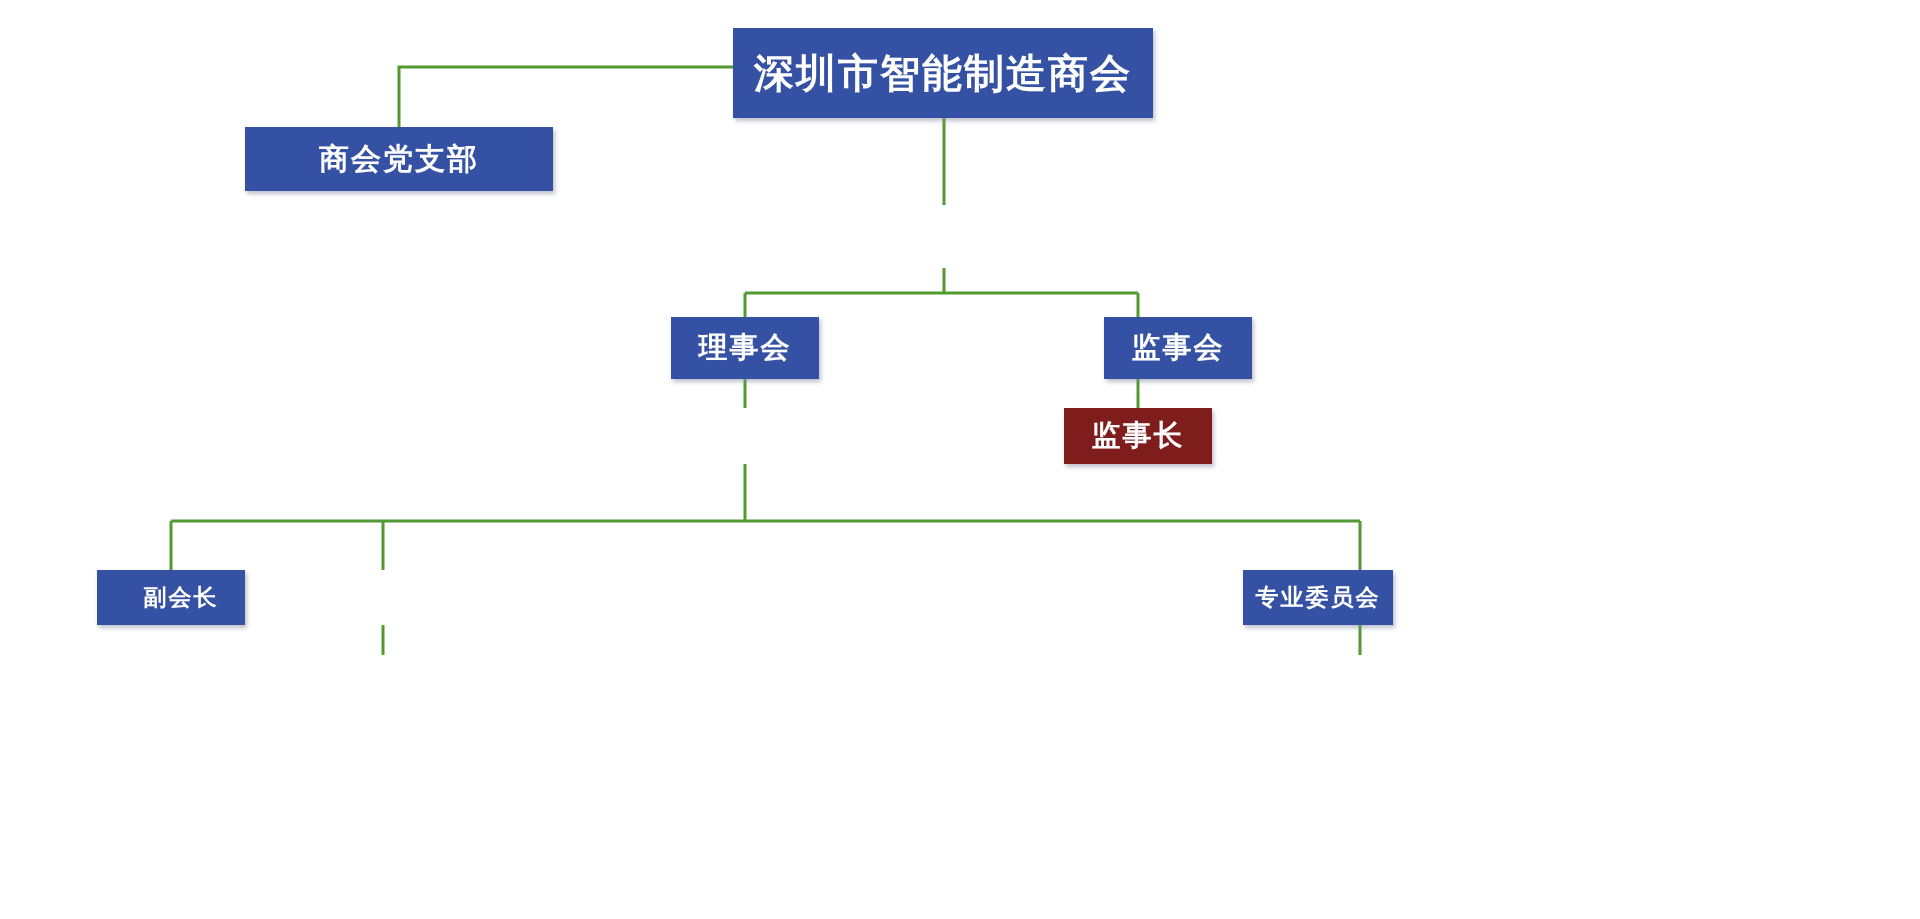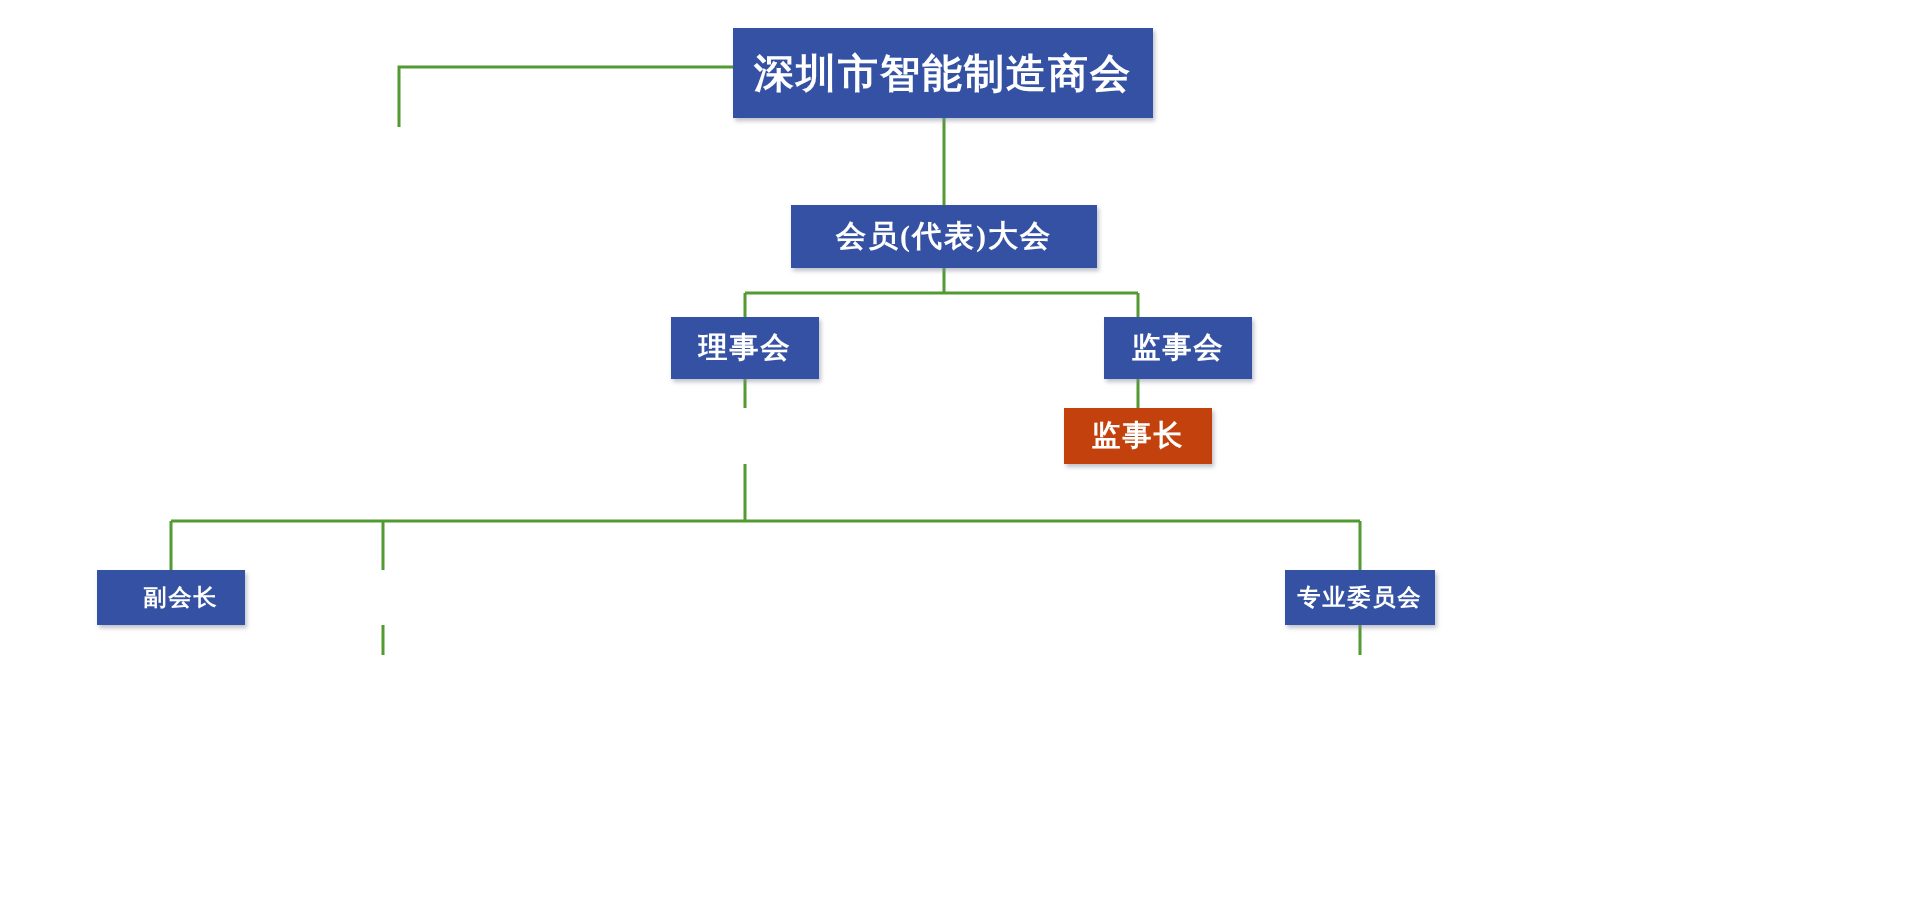--- a/index.html
+++ b/index.html
@@ -33,34 +33,34 @@
 <title>深圳市智能制造商会</title></head>
 <body>
 
 <div class="canvas">
   <svg id="lines" width="1920" height="919">
       <path d="M399,127 L399,67 L736,67 M944,118 L944,205 M944,268 L944,293 M745,293 L1138,293 M745,293 L745,317 M1138,293 L1138,317 M745,379 L745,408 M1138,379 L1138,408 M745,464 L745,521 M171,521 L1360,521 M171,521 L171,570 M383,521 L383,570 M1360,521 L1360,570 M383,625 L383,662 M58,662 L782,662 M58,662 L58,700 M136,662 L136,700 M220,662 L220,700 M301,662 L301,700 M384,662 L384,700 M464,662 L464,700 M544,662 L544,700 M624,662 L624,700 M704,662 L704,700 M782,662 L782,700 M1360,625 L1360,662 M864,662 L1861,662 M864,662 L864,700 M950,662 L950,700 M1034,662 L1034,700 M1117,662 L1117,700 M1197,662 L1197,700 M1278,662 L1278,700 M1360,662 L1360,700 M1446,662 L1446,700 M1529,662 L1529,700 M1612,662 L1612,700 M1694,662 L1694,700 M1777,662 L1777,700 M1861,662 L1861,700" fill="none" stroke="#539a32" stroke-width="3"></path>
     </svg>
 
   <div class="node" style="left: 733px; top: 28px; width: 420px; height: 90px; font-size: 40px; background: rgb(52, 81, 163); color: rgb(255, 255, 255);">深圳市智能制造商会</div>
 
+  <div class="node" style="left: 245px; top: 127px; width: 308px; height: 64px; font-size: 30px; background: rgb(52, 81, 163); color: rgb(255, 255, 255);">商会党支部</div>
 
-  <div class="node" style="left: 791px; top: 205px; width: 306px; height: 63px; font-size: 30px; background: rgb(52, 81, 163); color: rgb(255, 255, 255);">会员(代表)大会</div>
 
   <div class="node" style="left: 671px; top: 317px; width: 148px; height: 62px; font-size: 29px; background: rgb(52, 81, 163); color: rgb(255, 255, 255);">理事会</div>
 
   <div class="node" style="left: 1104px; top: 317px; width: 148px; height: 62px; font-size: 29px; background: rgb(52, 81, 163); color: rgb(255, 255, 255);">监事会</div>
 
 
-  <div class="node" style="left: 1064px; top: 408px; width: 148px; height: 56px; font-size: 29px; background: #c2410c; color: rgb(255, 255, 255);">监事长</div>
+  <div class="node" style="left: 1064px; top: 408px; width: 148px; height: 56px; font-size: 29px; background: #7f1d1d; color: rgb(255, 255, 255);">监事长</div>
 
   <div class="node" style="left: 97px; top: 570px; width: 148px; height: 55px; font-size: 23px; background: rgb(52, 81, 163); color: rgb(255, 255, 255); padding-left: 20px;">副会长</div>
 
 
-  <div class="node" style="left: 1285px; top: 570px; width: 150px; height: 55px; font-size: 23px; background: rgb(52, 81, 163); color: rgb(255, 255, 255);">专业委员会</div>
+  <div class="node" style="left: 1243px; top: 570px; width: 150px; height: 55px; font-size: 23px; background: rgb(52, 81, 163); color: rgb(255, 255, 255);">专业委员会</div>
 
   <div id="leaf-container">
       <div class="node vnode" style="left: 30px; top: 700px; width: 57px; height: 190px; font-size: 22px; background: rgb(52, 81, 163); color: rgb(255, 255, 255);">秘书长</div>
       <div class="node vnode" style="left: 108px; top: 700px; width: 57px; height: 190px; font-size: 22px; background: rgb(52, 81, 163); color: rgb(255, 255, 255);">副秘书长</div>
       <div class="node vnode" style="left: 192px; top: 700px; width: 57px; height: 190px; font-size: 22px; background: rgb(52, 81, 163); color: rgb(255, 255, 255);">会员部</div>
       <div class="node vnode" style="left: 273px; top: 700px; width: 57px; height: 190px; font-size: 22px; background: rgb(52, 81, 163); color: rgb(255, 255, 255);">财务部</div>
       <div class="node vnode" style="left: 356px; top: 700px; width: 57px; height: 190px; font-size: 22px; background: rgb(52, 81, 163); color: rgb(255, 255, 255);">项目部</div>
       <div class="node vnode" style="left: 436px; top: 700px; width: 57px; height: 190px; font-size: 22px; background: rgb(52, 81, 163); color: rgb(255, 255, 255);">企服部</div>
       <div class="node vnode" style="left: 516px; top: 700px; width: 57px; height: 190px; font-size: 22px; background: rgb(52, 81, 163); color: rgb(255, 255, 255);">政策研究部</div>
       <div class="node vnode" style="left: 596px; top: 700px; width: 57px; height: 190px; font-size: 22px; background: rgb(52, 81, 163); color: rgb(255, 255, 255);">国际合作部</div>

